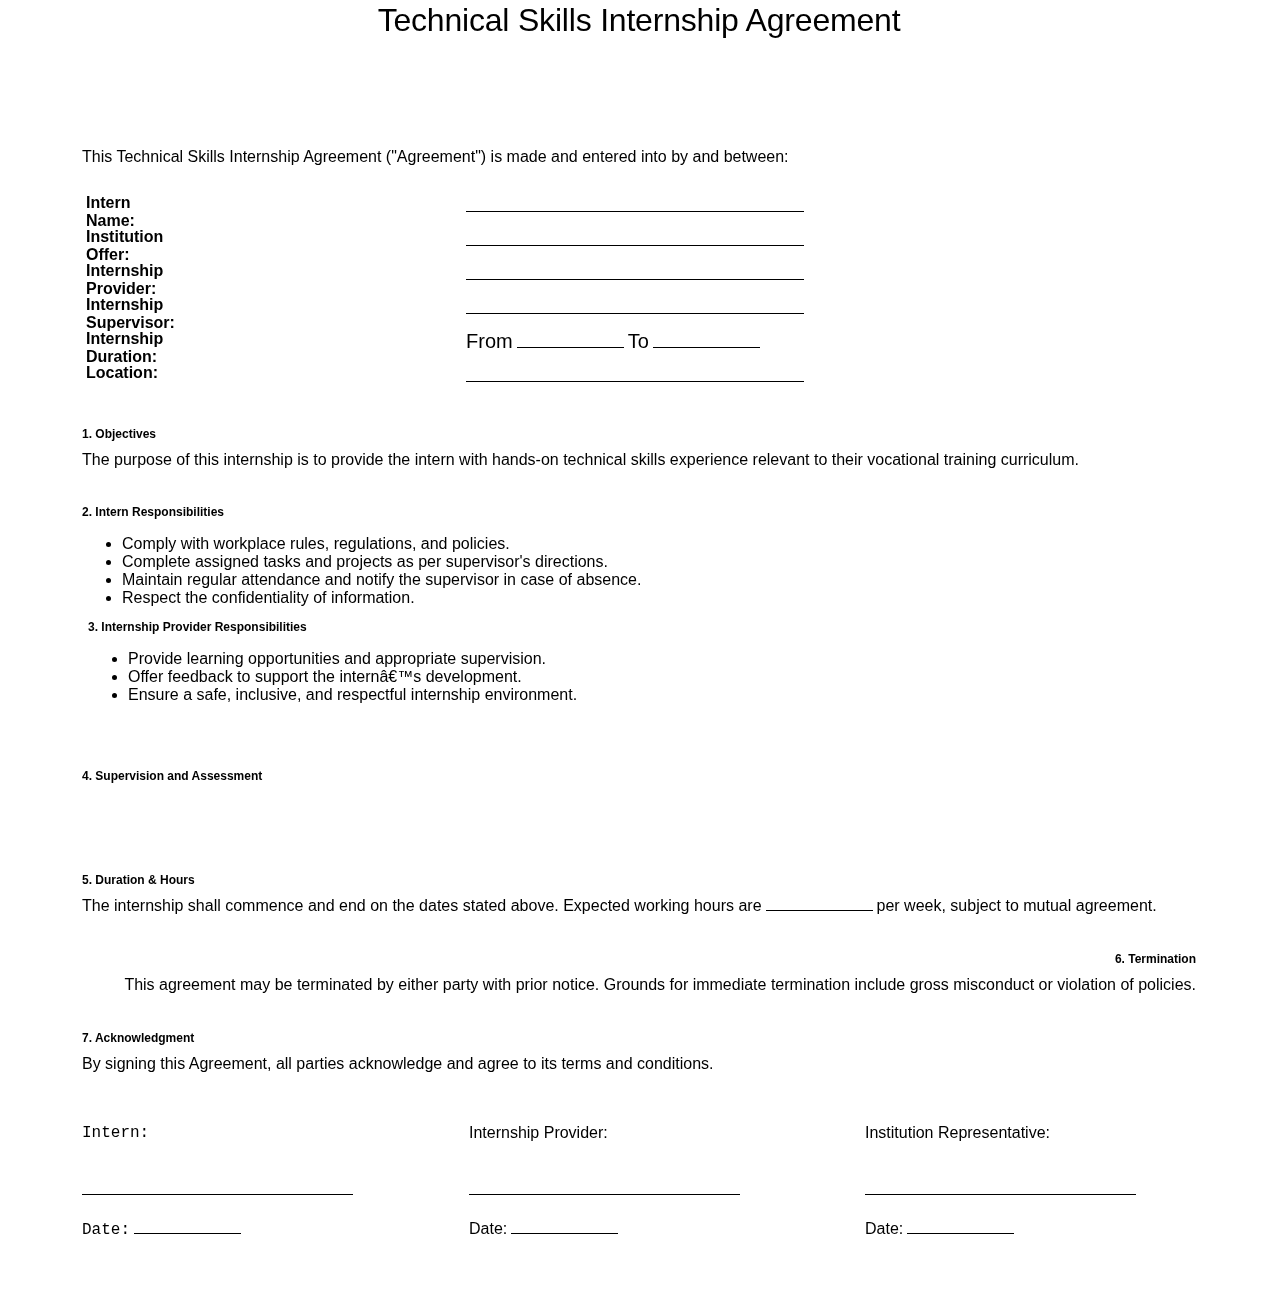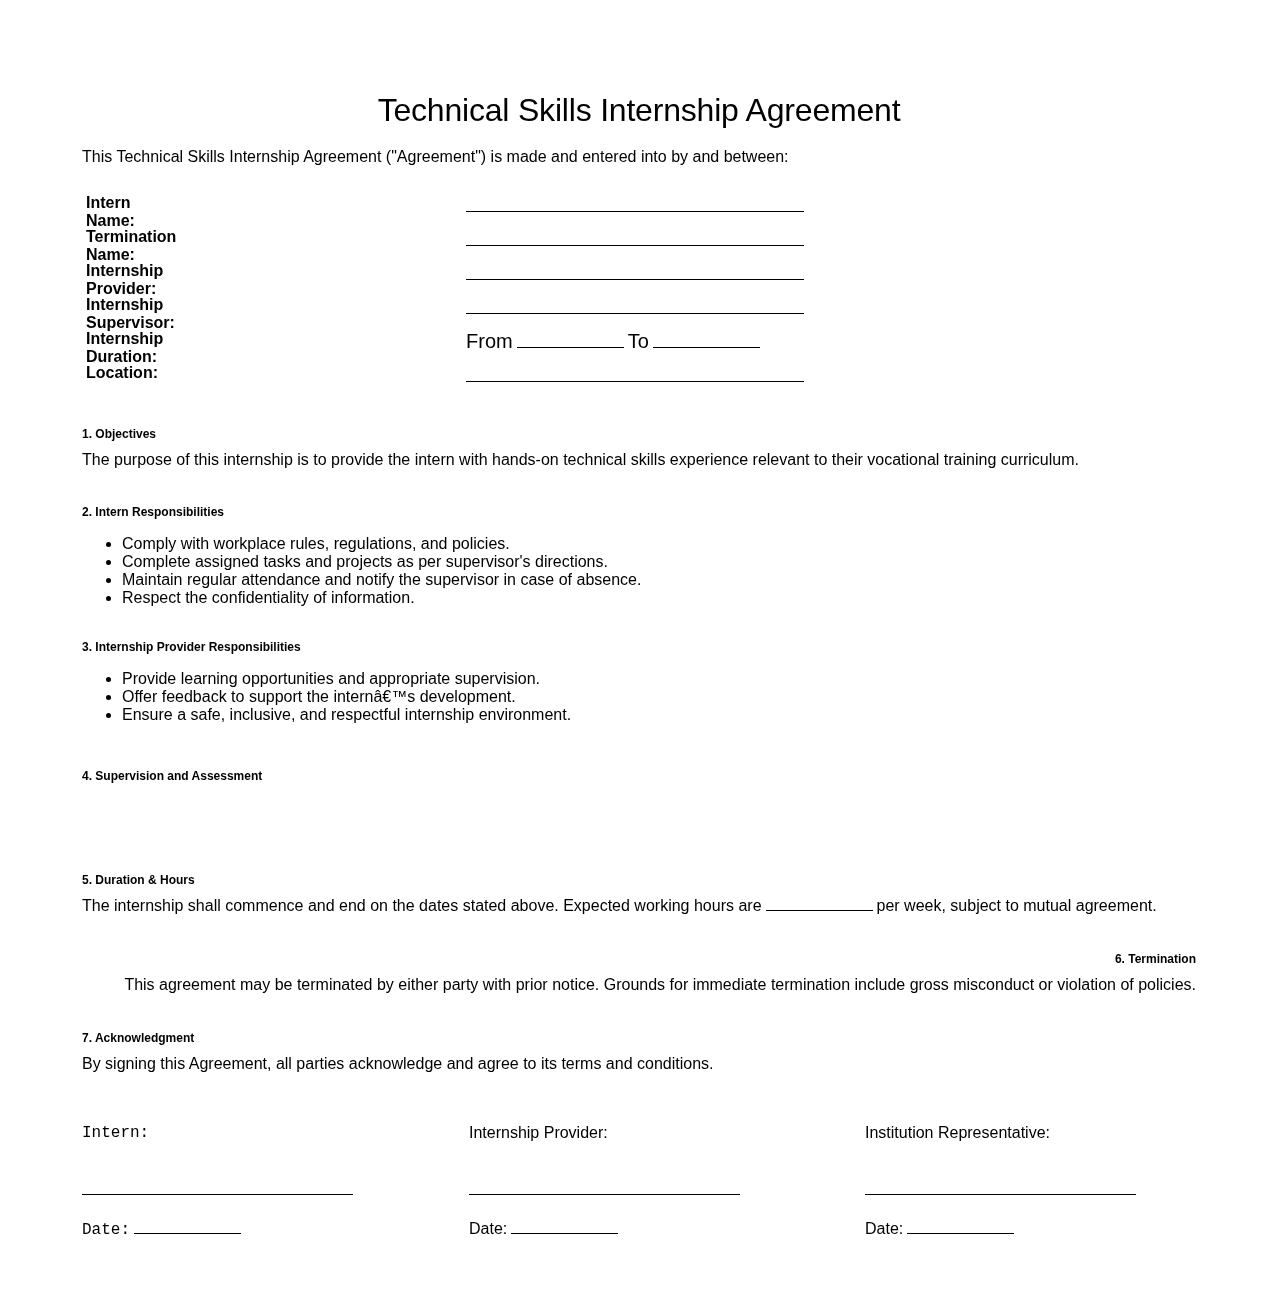--- a/index.html
+++ b/index.html
@@ -4,21 +4,21 @@
   <style>
     html, body { margin: 0; padding: 0; background: #ffffff; }
     body {
       width: 1278px; height: 1300px; overflow: hidden;
       font-family: "Liberation Sans", sans-serif;
       color: #000000;
       font-size: 16px;
     }
     .page { position: relative; padding: 0 82px; }
     .title {
-      margin: 0; padding-top: 90px;
+      margin: 0; 
       text-align: center; font-weight: normal;
       font-size: 32px; line-height: 40px;
       letter-spacing: -0.2px;
     }
     .intro { margin: 0; position: absolute; top: 148px; left: 82px; font-size: 16px; }
     .fields { position: absolute; top: 190px; left: 86px; }
     .field-row { position: relative; height: 34px; }
     .field-label { position: absolute; left: 0; top: 4px; font-weight: bold; font-size: 16px; }
     .field-line {
       position: absolute; left: 380px; top: 21px;
@@ -45,21 +45,21 @@
 <div class="page">
   <h1 class="title">Technical Skills Internship Agreement</h1>
   <p class="intro">This Technical Skills Internship Agreement ("Agreement") is made and entered into by and between:</p>
 
   <div class="fields">
     <div class="field-row">
       <span class="field-label">Intern Name:</span>
       <span class="field-line"></span>
     </div>
     <div class="field-row">
-      <span class="field-label">Termination Name:</span>
+      <span class="field-label">Institution Offer:</span>
       <span class="field-line"></span>
     </div>
     <div class="field-row">
       <span class="field-label">Internship Provider:</span>
       <span class="field-line"></span>
     </div>
     <div class="field-row">
       <span class="field-label">Internship Supervisor:</span>
       <span class="field-line"></span>
     </div>
@@ -83,21 +83,21 @@
   <div class="section" style="top:501px;">
     <h2>2. Intern Responsibilities</h2>
     <ul>
       <li>Comply with workplace rules, regulations, and policies.</li>
       <li>Complete assigned tasks and projects as per supervisor's directions.</li>
       <li>Maintain regular attendance and notify the supervisor in case of absence.</li>
       <li>Respect the confidentiality of information.</li>
     </ul>
   </div>
 
-  <div class="section" style="top:636px;">
+  <div class="section" style="top:616px;margin-left:6px;">
     <h2>3. Internship Provider Responsibilities</h2>
     <ul>
       <li>Provide learning opportunities and appropriate supervision.</li>
       <li>Offer feedback to support the internâ€™s development.</li>
       <li>Ensure a safe, inclusive, and respectful internship environment.</li>
     </ul>
   </div>
 
   <div class="section" style="top:765px;">
     <h2>4. Supervision and Assessment</h2>

